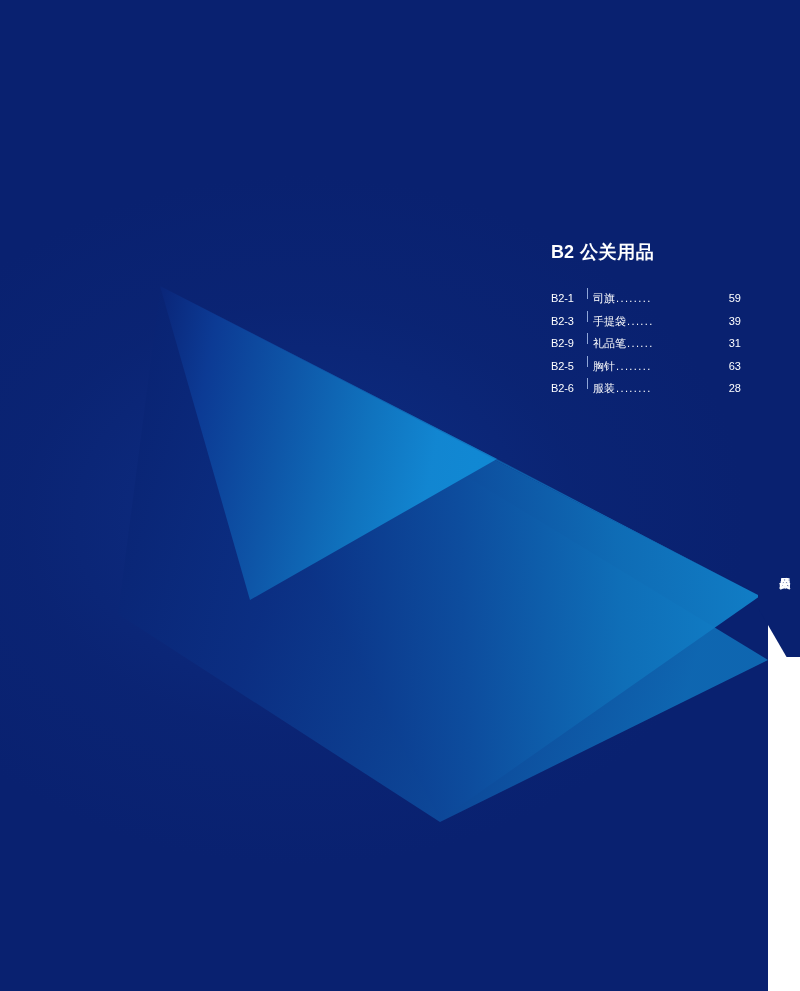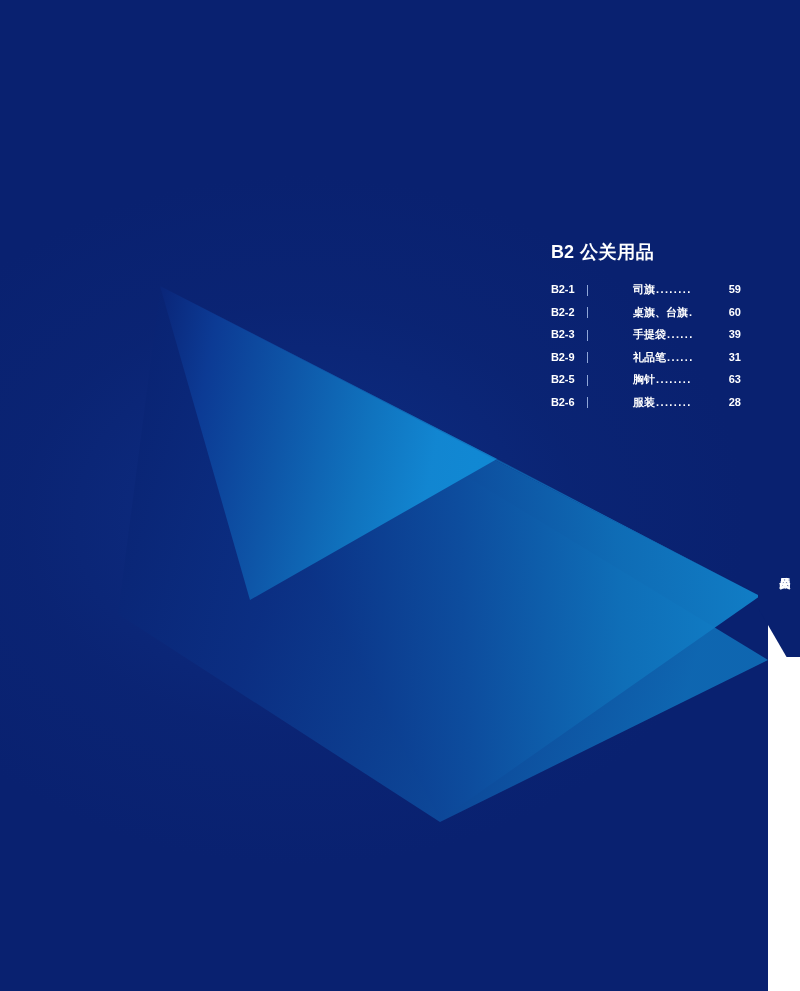--- a/index.html
+++ b/index.html
@@ -90,55 +90,55 @@
     left: 551px;
     top: 240px;
     width: 190px;
     z-index: 8;
   }
   #toc-title {
     color: #ffffff;
     font-size: 18px;
     font-weight: bold;
     letter-spacing: 0.6px;
-    margin: 0 0 14px 0;
+    margin: 0 0 23px 0;
     white-space: nowrap;
   }
   #toc-title .t-code { letter-spacing: 0px; }
   #toc-title .t-name { margin-left: 6px; }
 
   .toc-list {
     list-style: none;
     margin: 0;
     padding: 0;
   }
   .toc-item {
     display: flex;
-    align-items: center;
+    align-items: flex-start;
     color: #ffffff;
     font-size: 11px;
-    font-weight: bold;
+    font-weight: normal;
     line-height: 22.5px;
     white-space: nowrap;
   }
   .toc-code {
     min-width: 32px;
     letter-spacing: -0.1px;
   }
   .toc-sep {
     display: inline-block;
     width: 1px;
     height: 11px;
     background: #8fa6d8;
     margin: 0 5px 0 4px;
     position: relative;
     top: 1px;
     flex: none;
   }
-  .toc-label { letter-spacing: 0px; margin-left: 40px; }
+  .toc-label { letter-spacing: 0px; }
   .toc-dots {
     flex: 1 1 auto;
     overflow: hidden;
     white-space: nowrap;
     letter-spacing: 1.4px;
     margin: 0 1px 0 1px;
     color: #ffffff;
     font-size: 11px;
     text-align: left;
   }
@@ -227,27 +227,20 @@
 
       <ul class="toc-list">
         <li class="toc-item">
           <span class="toc-code">B2-1</span>
           <span class="toc-sep"></span>
           <span class="toc-label">司旗</span>
           <span class="toc-dots">........</span>
           <span class="toc-page">59</span>
         </li>
         <li class="toc-item">
-          <span class="toc-code">B2-2</span>
-          <span class="toc-sep"></span>
-          <span class="toc-label">桌旗、台旗</span>
-          <span class="toc-dots">...</span>
-          <span class="toc-page">60</span>
-        </li>
-        <li class="toc-item">
           <span class="toc-code">B2-3</span>
           <span class="toc-sep"></span>
           <span class="toc-label">手提袋</span>
           <span class="toc-dots">......</span>
           <span class="toc-page">39</span>
         </li>
         <li class="toc-item">
           <span class="toc-code">B2-9</span>
           <span class="toc-sep"></span>
           <span class="toc-label">礼品笔</span>

